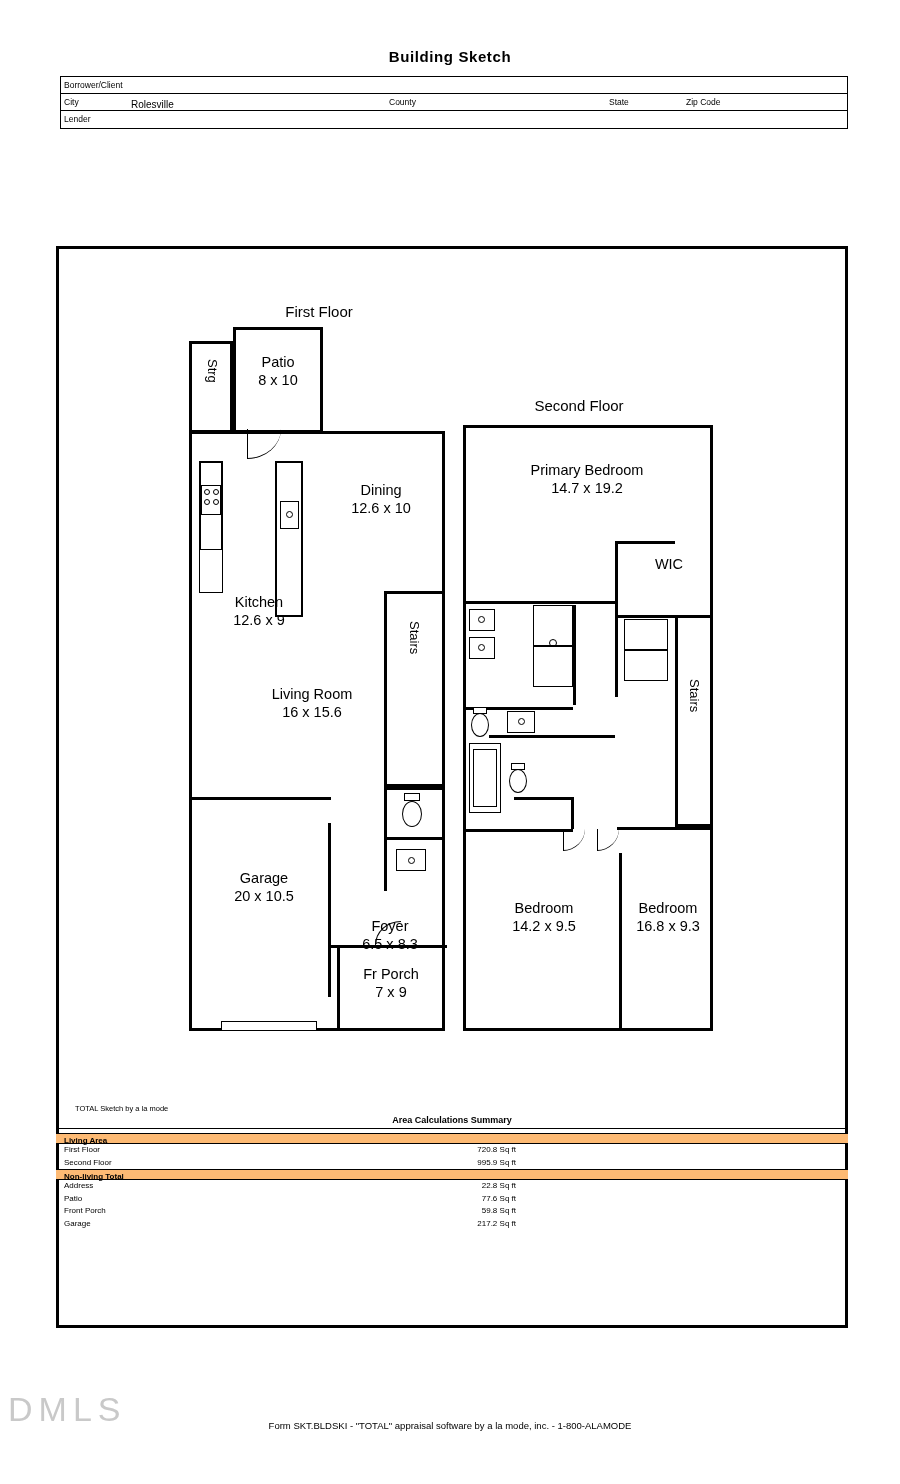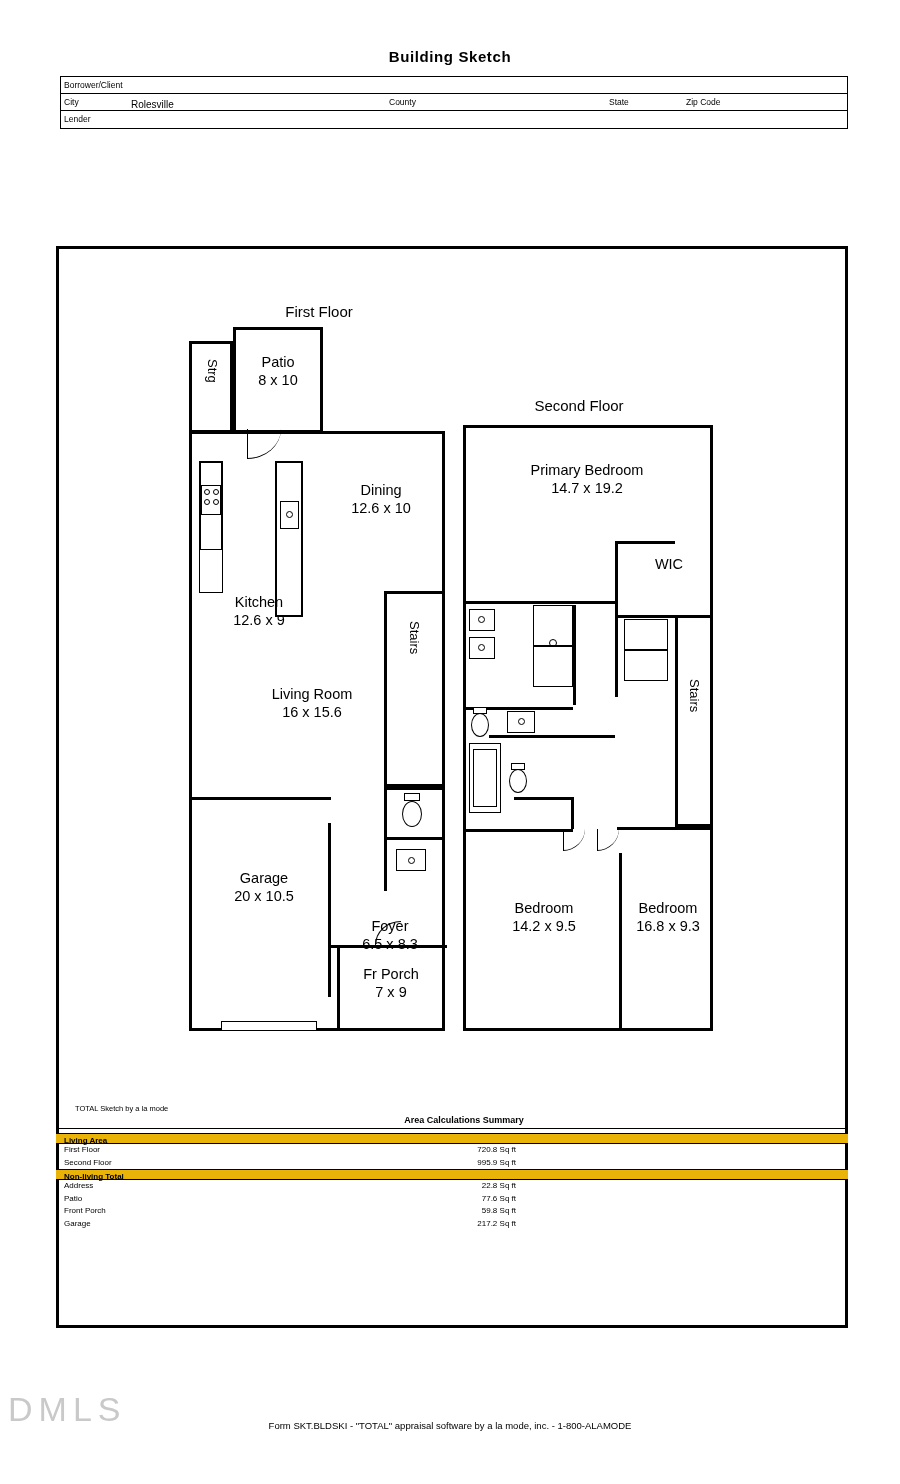--- a/index.html
+++ b/index.html
@@ -191,21 +191,21 @@
   .area-table {
     position: absolute;
     left: 56px;
     top: 1133px;
     width: 792px;
     font-size: 8px;
   }
   .area-band {
     position: relative;
     height: 11px;
-    background: #eab308;
+    background: #fdba74;
     border-top: 1px solid #000;
     border-bottom: 1px solid #000;
     box-sizing: border-box;
     text-align: right;
   }
   .area-band span {
     position: absolute;
     left: 8px;
     top: 1.5px;
     font-weight: bold;
@@ -407,21 +407,21 @@
   <div class="room-label" style="left:418px; top:650px; width:134px;">
     <span>Bedroom</span>
     <span class="dim">14.2 x 9.5</span>
   </div>
   <div class="room-label" style="left:542px; top:650px; width:134px;">
     <span>Bedroom</span>
     <span class="dim">16.8 x 9.3</span>
   </div>
 
   <div class="sketch-credit" style="bottom:212px;">TOTAL Sketch by a la mode</div>
-  <div class="summary-title" style="top:866px;padding-left:12px;">Area Calculations Summary</div>
+  <div class="summary-title" style="top:866px;">Area Calculations Summary</div>
   <div class="summary-divider" style="left:0; top:879px; width:786px;"></div>
 
 </div>
 
 <div class="area-table">
   <div class="area-band">
     <span>Living Area</span>
   </div>
   <div class="area-row">
     <span class="nm">First Floor</span>

